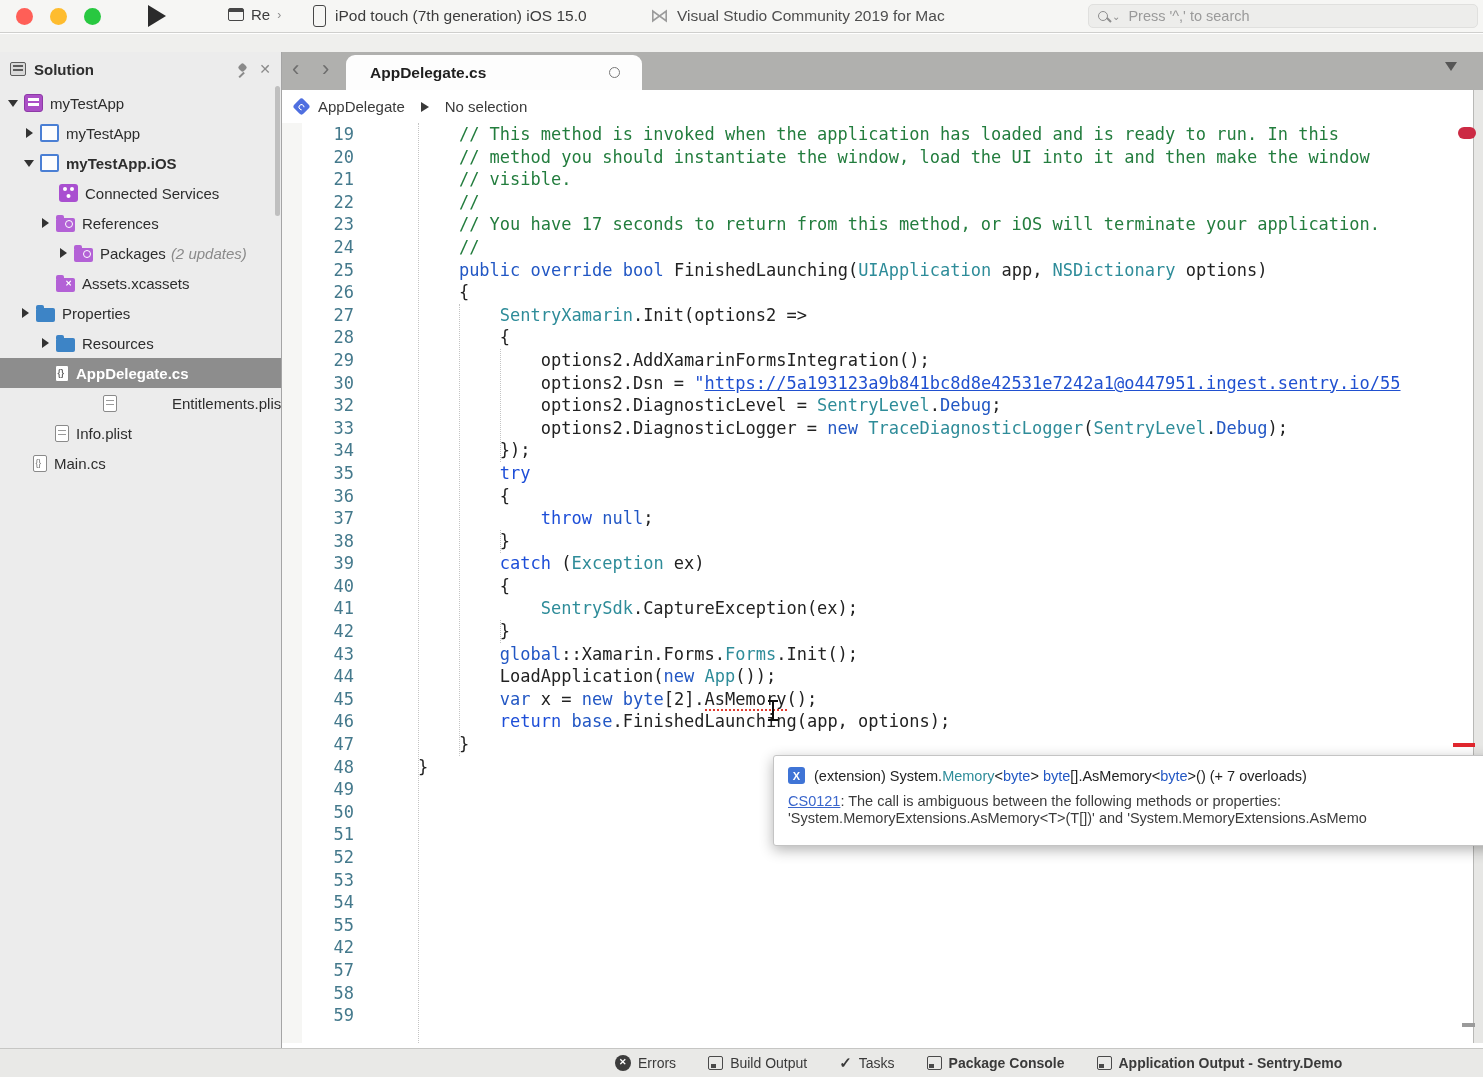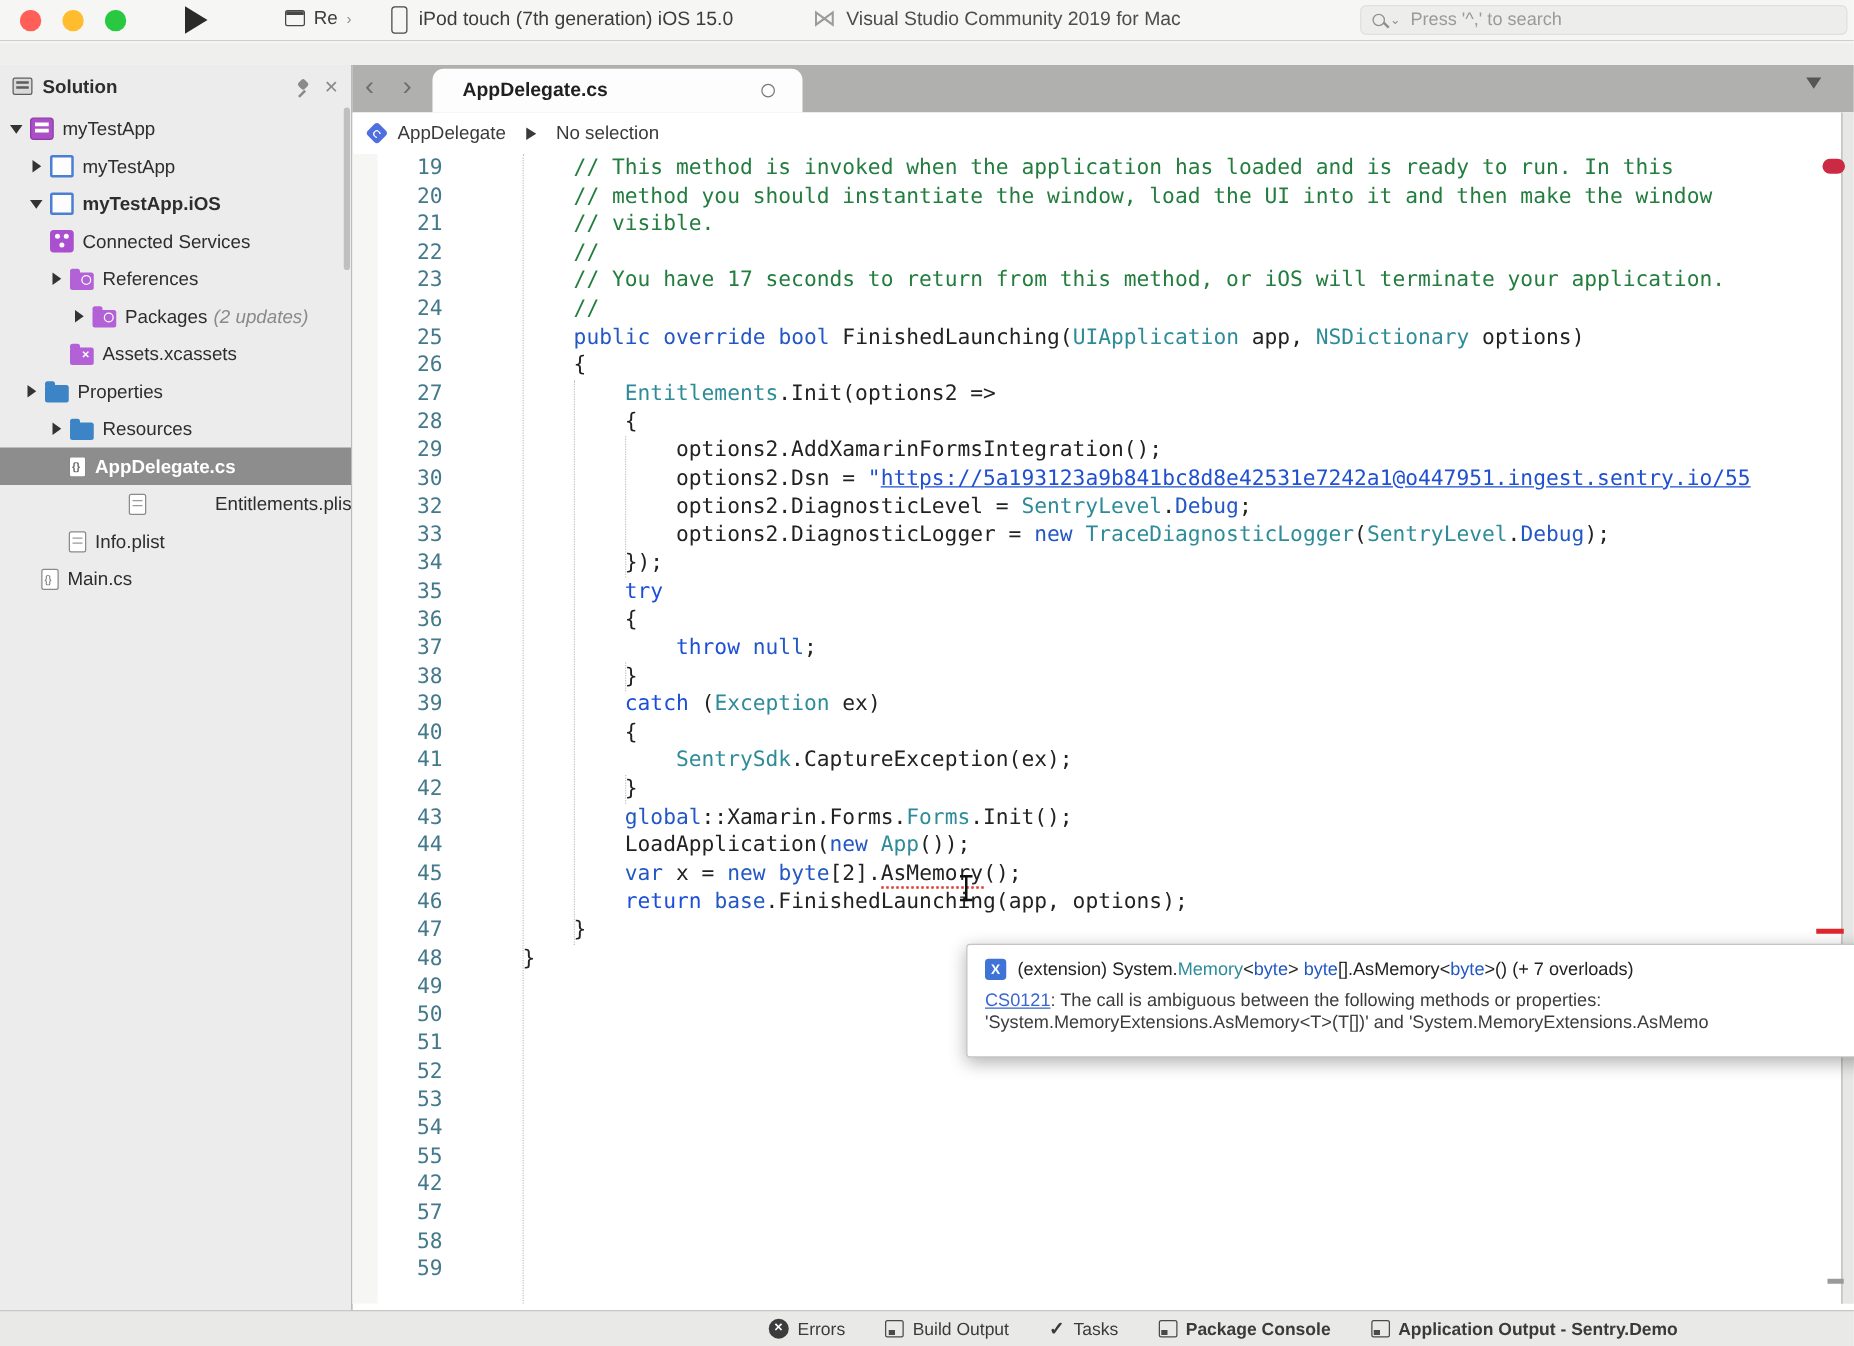--- a/index.html
+++ b/index.html
@@ -188,21 +188,21 @@
         <span class="ticon i-proj"></span>
         <span class="tlabel">myTestApp</span>
       </div>
       <div class="trow bold" style="padding-left: 22px;">
         <span class="arrbox">
           <span class="arr-d"></span>
         </span>
         <span class="ticon i-proj"></span>
         <span class="tlabel">myTestApp.iOS</span>
       </div>
-      <div class="trow" style="padding-left: 22px;">
+      <div class="trow" style="padding-left: 41px;">
         <span class="arrbox"></span>
         <span class="ticon i-svc"></span>
         <span class="tlabel">Connected Services</span>
       </div>
       <div class="trow" style="padding-left: 38px;">
         <span class="arrbox">
           <span class="arr-r"></span>
         </span>
         <span class="ticon i-folder purple ring"></span>
         <span class="tlabel">References</span>
@@ -279,21 +279,21 @@
     <div class="gutter-strip"></div>
     <div id="code">
         <div class="code-line"><span class="ln">19</span><span class="src">        <span class="tok-c">// This method is invoked when the application has loaded and is ready to run. In this</span></span></div>
         <div class="code-line"><span class="ln">20</span><span class="src">        <span class="tok-c">// method you should instantiate the window, load the UI into it and then make the window</span></span></div>
         <div class="code-line"><span class="ln">21</span><span class="src">        <span class="tok-c">// visible.</span></span></div>
         <div class="code-line"><span class="ln">22</span><span class="src">        <span class="tok-c">//</span></span></div>
         <div class="code-line"><span class="ln">23</span><span class="src">        <span class="tok-c">// You have 17 seconds to return from this method, or iOS will terminate your application.</span></span></div>
         <div class="code-line"><span class="ln">24</span><span class="src">        <span class="tok-c">//</span></span></div>
         <div class="code-line"><span class="ln">25</span><span class="src">        <span class="tok-k">public</span><span class="tok-d"> </span><span class="tok-k">override</span><span class="tok-d"> </span><span class="tok-k">bool</span><span class="tok-d"> FinishedLaunching(</span><span class="tok-t">UIApplication</span><span class="tok-d"> app, </span><span class="tok-t">NSDictionary</span><span class="tok-d"> options)</span></span></div>
         <div class="code-line"><span class="ln">26</span><span class="src">        <span class="tok-d">{</span></span></div>
-        <div class="code-line"><span class="ln">27</span><span class="src">            <span class="tok-t">Entitlements</span><span class="tok-d">.Init(options2 =&gt;</span></span></div>
+        <div class="code-line"><span class="ln">27</span><span class="src">            <span class="tok-t">SentryXamarin</span><span class="tok-d">.Init(options2 =&gt;</span></span></div>
         <div class="code-line"><span class="ln">28</span><span class="src">            <span class="tok-d">{</span></span></div>
         <div class="code-line"><span class="ln">29</span><span class="src">                <span class="tok-d">options2.AddXamarinFormsIntegration();</span></span></div>
         <div class="code-line"><span class="ln">30</span><span class="src">                <span class="tok-d">options2.Dsn = </span><span class="tok-s">"</span><span class="tok-u">https://5a193123a9b841bc8d8e42531e7242a1@o447951.ingest.sentry.io/55</span></span></div>
         <div class="code-line"><span class="ln">32</span><span class="src">                <span class="tok-d">options2.DiagnosticLevel = </span><span class="tok-t">SentryLevel</span><span class="tok-d">.</span><span class="tok-k">Debug</span><span class="tok-d">;</span></span></div>
         <div class="code-line"><span class="ln">33</span><span class="src">                <span class="tok-d">options2.DiagnosticLogger = </span><span class="tok-k">new</span><span class="tok-d"> </span><span class="tok-t">TraceDiagnosticLogger</span><span class="tok-d">(</span><span class="tok-t">SentryLevel</span><span class="tok-d">.</span><span class="tok-k">Debug</span><span class="tok-d">);</span></span></div>
         <div class="code-line"><span class="ln">34</span><span class="src">            <span class="tok-d">});</span></span></div>
         <div class="code-line"><span class="ln">35</span><span class="src">            <span class="tok-p">try</span></span></div>
         <div class="code-line"><span class="ln">36</span><span class="src">            <span class="tok-d">{</span></span></div>
         <div class="code-line"><span class="ln">37</span><span class="src">                <span class="tok-p">throw</span><span class="tok-d"> </span><span class="tok-k">null</span><span class="tok-d">;</span></span></div>
         <div class="code-line"><span class="ln">38</span><span class="src">            <span class="tok-d">}</span></span></div>

